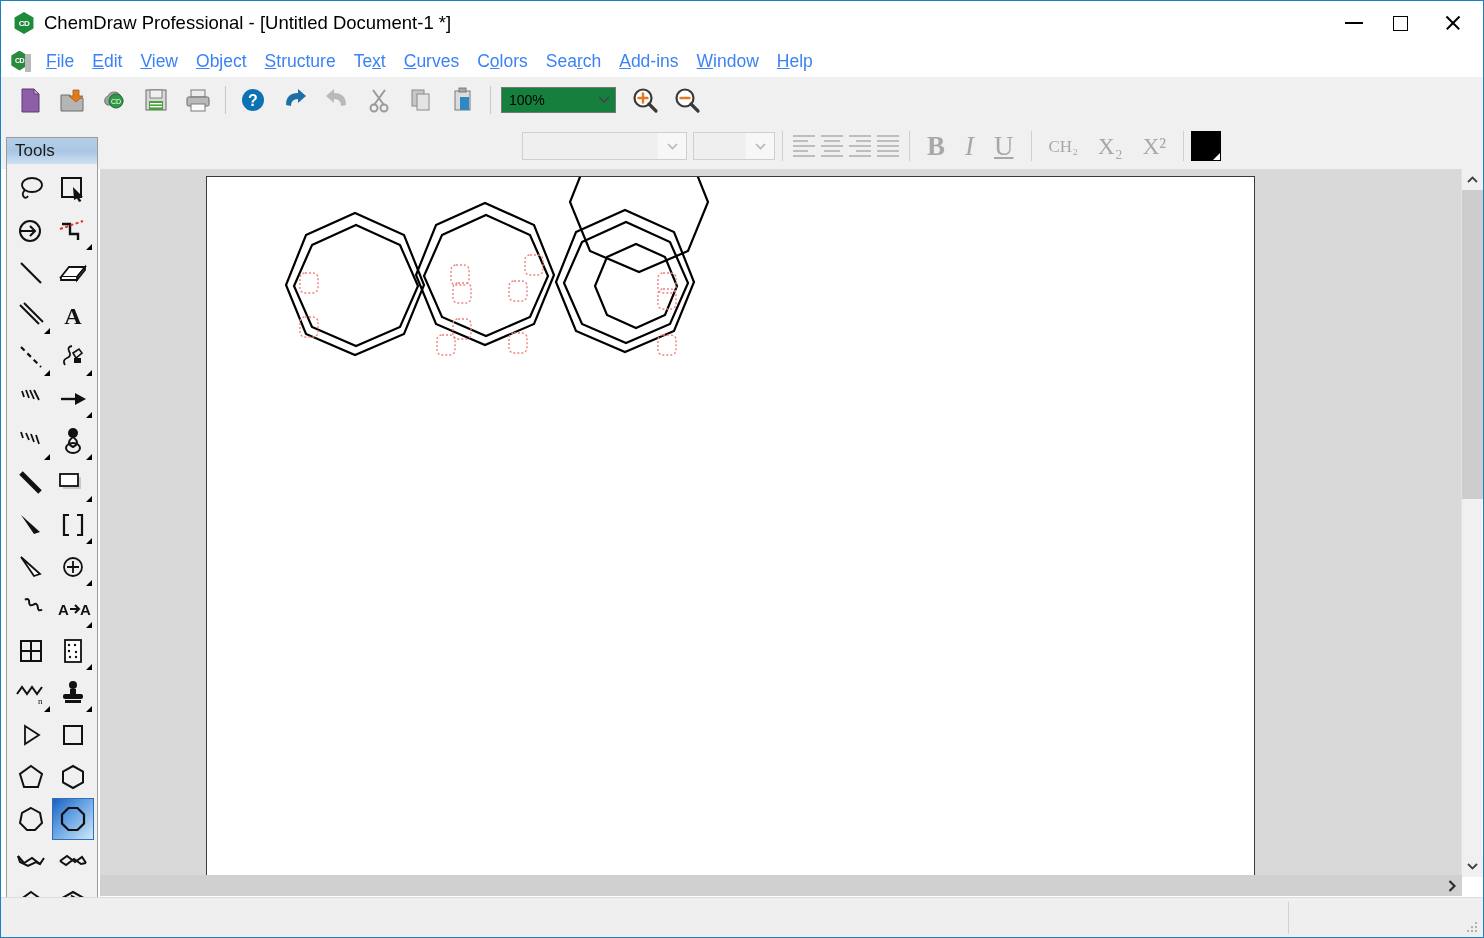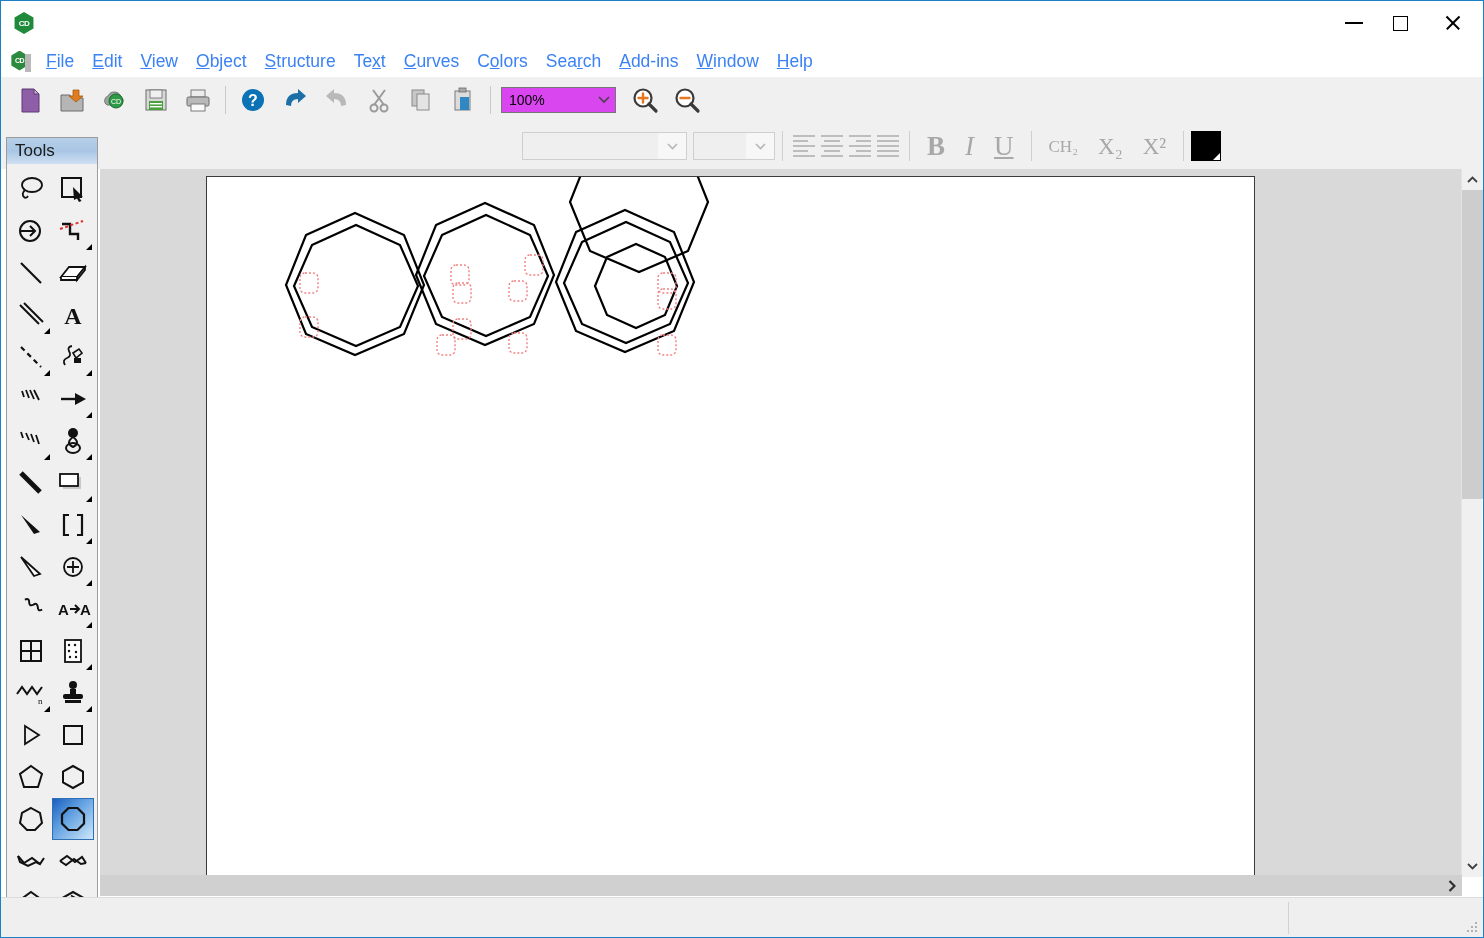--- a/index.html
+++ b/index.html
@@ -91,21 +91,21 @@
     position: absolute; left: 0; top: 76px; width: 1482px; height: 46px;
     background: #f0f0f0; display: flex; align-items: center; padding-left: 8px;
   }
   .tb-btn {
     width: 42px; height: 42px; display: flex; align-items: center; justify-content: center;
     background: transparent;
   }
   .tb-sep { width: 1px; height: 28px; background: #c9c9c9; margin: 0 6px; }
 
   .zoom-combo {
-    width: 115px; height: 26px; border: 1px solid #767676; background: #d946ef;
+    width: 115px; height: 26px; border: 1px solid #767676; background: #15803d;
     display: flex; align-items: center; margin-left: 4px; position: relative;
   }
   .zoom-combo .val { font-size: 14px; color: #000; padding-left: 7px; flex: 1; }
   .zoom-combo .arrow {
     width: 22px; height: 24px; display: flex; align-items: center; justify-content: center;
     color: #444; font-size: 10px;
   }
 
   
   .toolbar2 {
@@ -230,20 +230,21 @@
 <body>
 
 <div id="app">
 
   <div class="titlebar">
     <div class="title-icon">
       <div class="cd-badge">
           <span>CD</span>
         </div>
     </div>
+    <div class="title-text">ChemDraw Professional - [Untitled Document-1 *]</div>
     <div class="win-controls">
       <div class="win-btn">
           <div class="wb-min"></div>
         </div>
       <div class="win-btn">
           <div class="wb-max"></div>
         </div>
       <div class="win-btn">
           <div class="wb-close"></div>
         </div>

